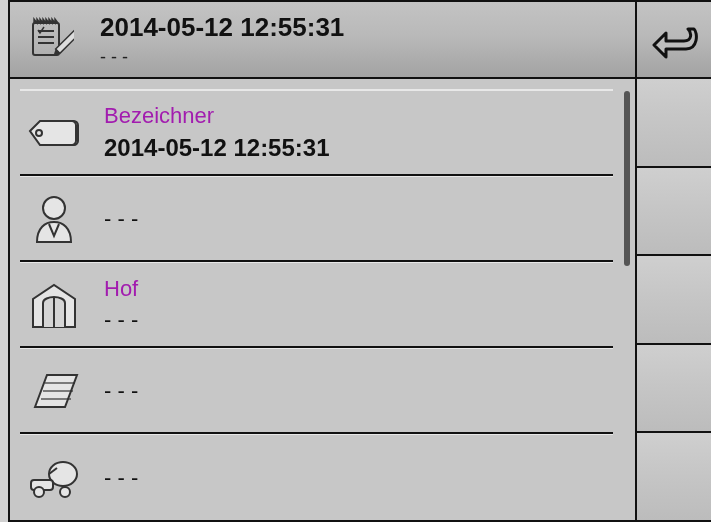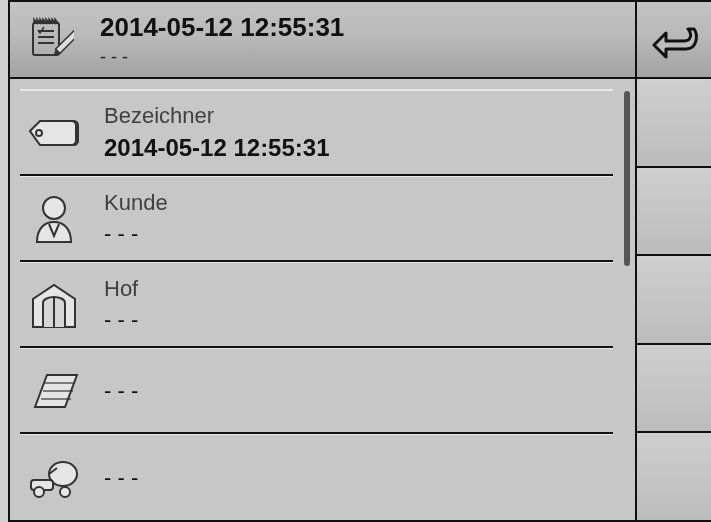--- a/index.html
+++ b/index.html
@@ -74,21 +74,21 @@
     cursor:pointer;
   }
   .row:last-child { border-bottom-width:0; }
   .row-icon {
     width:56px; height:56px;
     display:flex; align-items:center; justify-content:center;
     color:#555;
     flex:0 0 56px;
   }
   .row-text { display:flex; flex-direction:column; line-height:1.3; }
-  .row-label { font-size:22px; color:#404040; }
+  .row-label { font-size:22px; color:#a21caf; }
   .row-value { font-size:24px; font-weight:bold; color:#111; margin-top:2px;}
   .row-value.placeholder { font-weight:normal; font-size:22px; }
 
   
   .scroll {
     width:10px;
     margin: 12px 2px 12px 0;
     background: transparent;
     position:relative;
   }
@@ -174,21 +174,20 @@
 
         <div class="row">
           <div class="row-icon">
             <svg width="46" height="50" viewBox="0 0 46 50">
               <circle cx="23" cy="14" r="11" fill="#e5e5e5" stroke="#333" stroke-width="2"></circle>
               <path d="M6 48 C6 34 14 28 23 28 C32 28 40 34 40 48 Z" fill="#e5e5e5" stroke="#333" stroke-width="2"></path>
               <path d="M18 30 L23 42 L28 30" fill="none" stroke="#333" stroke-width="2"></path>
             </svg>
           </div>
           <div class="row-text">
-            <div class="row-label">Kunde</div>
             <div class="row-value placeholder">- - -</div>
           </div>
         </div>
 
         <div class="row">
           <div class="row-icon">
             <svg width="50" height="48" viewBox="0 0 50 48">
               <path d="M4 46 L4 18 L25 4 L46 18 L46 46 Z" fill="#e5e5e5" stroke="#333" stroke-width="2"></path>
               <path d="M14 46 L14 22 C14 18 20 16 25 16 C30 16 36 18 36 22 L36 46" fill="#d5d5d5" stroke="#333" stroke-width="2"></path>
               <line x1="25" y1="16" x2="25" y2="46" stroke="#333" stroke-width="2"></line>

